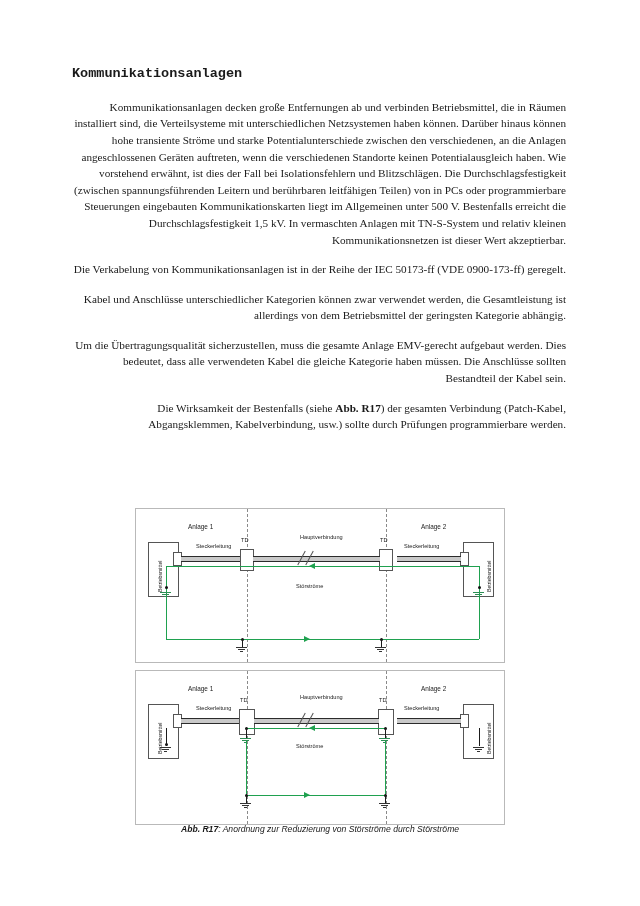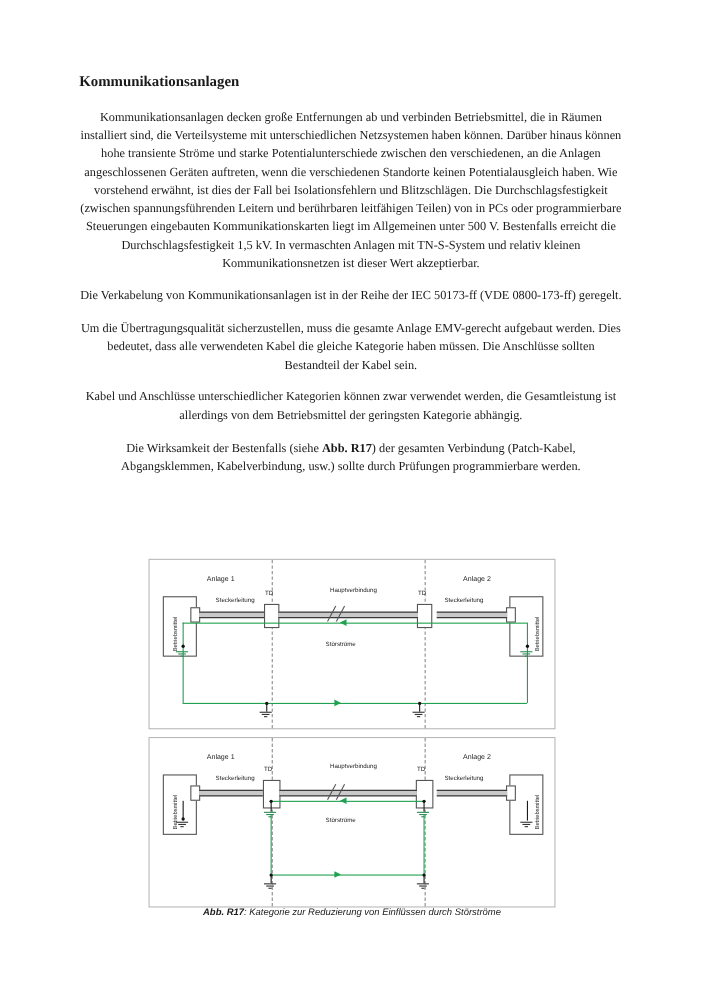--- a/index.html
+++ b/index.html
@@ -33,26 +33,27 @@
     font-weight: bold;
     margin: 0 0 18px 0;
     letter-spacing: .1px;
     line-height: 1.25;
   }
   h2.doc-subtitle {
     font-size: 13.5px;
     font-weight: bold;
     margin: 0 0 16px 0;
     line-height: 1.25;
+    font-family: Liberation Mono, monospace;
   }
   p.para {
     font-size: 11.2px;
     line-height: 1.48;
     margin: 0 0 13px 0;
-    text-align: center;
+    text-align: right;
   }
   b.inline-b { font-weight: bold; }
 
   
   .figure-wrap {
     position: absolute;
     left: 0;
     top: 508px;
     width: 640px;
   }
@@ -210,25 +211,25 @@
 <div class="page">
 
   <div class="content">
 
 
     <h2 class="doc-subtitle">Kommunikationsanlagen</h2>
 
     <p class="para">Kommunikationsanlagen decken große Entfernungen ab und verbinden Betriebsmittel, die in Räumen installiert sind, die Verteilsysteme mit unterschiedlichen Netzsystemen haben können. Darüber hinaus können hohe transiente Ströme und starke Potentialunterschiede zwischen den verschiedenen, an die Anlagen angeschlossenen Geräten auftreten, wenn die verschiedenen Standorte keinen Potentialausgleich haben. Wie vorstehend erwähnt, ist dies der Fall bei Isolationsfehlern und Blitzschlägen. Die Durchschlagsfestigkeit (zwischen spannungsführenden Leitern und berührbaren leitfähigen Teilen) von in PCs oder programmierbare Steuerungen eingebauten Kommunikationskarten liegt im Allgemeinen unter 500 V. Bestenfalls erreicht die Durchschlagsfestigkeit 1,5 kV. In vermaschten Anlagen mit TN-S-System und relativ kleinen Kommunikationsnetzen ist dieser Wert akzeptierbar.</p>
 
 
-    <p class="para">Die Verkabelung von Kommunikationsanlagen ist in der Reihe der IEC 50173-ff (VDE 0800-173-ff) geregelt.</p>
+    <p class="para">Die Verkabelung von Kommunikationsanlagen ist in der Reihe der IEC 50173-ff (VDE 0900-173-ff) geregelt.</p>
+
+    <p class="para">Kabel und Anschlüsse unterschiedlicher Kategorien können zwar verwendet werden, die Gesamtleistung ist allerdings von dem Betriebsmittel der geringsten Kategorie abhängig.</p>
 
     <p class="para">Um die Übertragungsqualität sicherzustellen, muss die gesamte Anlage EMV-gerecht aufgebaut werden. Dies bedeutet, dass alle verwendeten Kabel die gleiche Kategorie haben müssen. Die Anschlüsse sollten Bestandteil der Kabel sein.</p>
-
-    <p class="para">Kabel und Anschlüsse unterschiedlicher Kategorien können zwar verwendet werden, die Gesamtleistung ist allerdings von dem Betriebsmittel der geringsten Kategorie abhängig.</p>
 
     <p class="para"><span>Die Wirksamkeit der Bestenfalls (siehe </span><b class="inline-b">Abb. R17</b><span>) der gesamten Verbindung (Patch-Kabel, Abgangsklemmen, Kabelverbindung, usw.) sollte durch Prüfungen programmierbare werden.</span></p>
   </div>
 
   <div class="figure-wrap">
 
     <div class="diagram-block">
 
       <div class="diagram">
 
@@ -387,15 +388,15 @@
           <i class="b1"></i>
             <i class="b2"></i>
             <i class="b3"></i>
         </div>
 
         <div class="small-label" style="left:160px; top:72px;">Störströme</div>
       </div>
     </div>
   </div>
 
-  <div class="fig-caption"><b>Abb. R17</b><span>: Kategorie zur Reduzierung von Einflüssen durch Störströme</span></div>
+  <div class="fig-caption"><b>Abb. R17</b><span>: Anordnung zur Reduzierung von Störströme durch Störströme</span></div>
 
 </div>
 
 </body></html>

